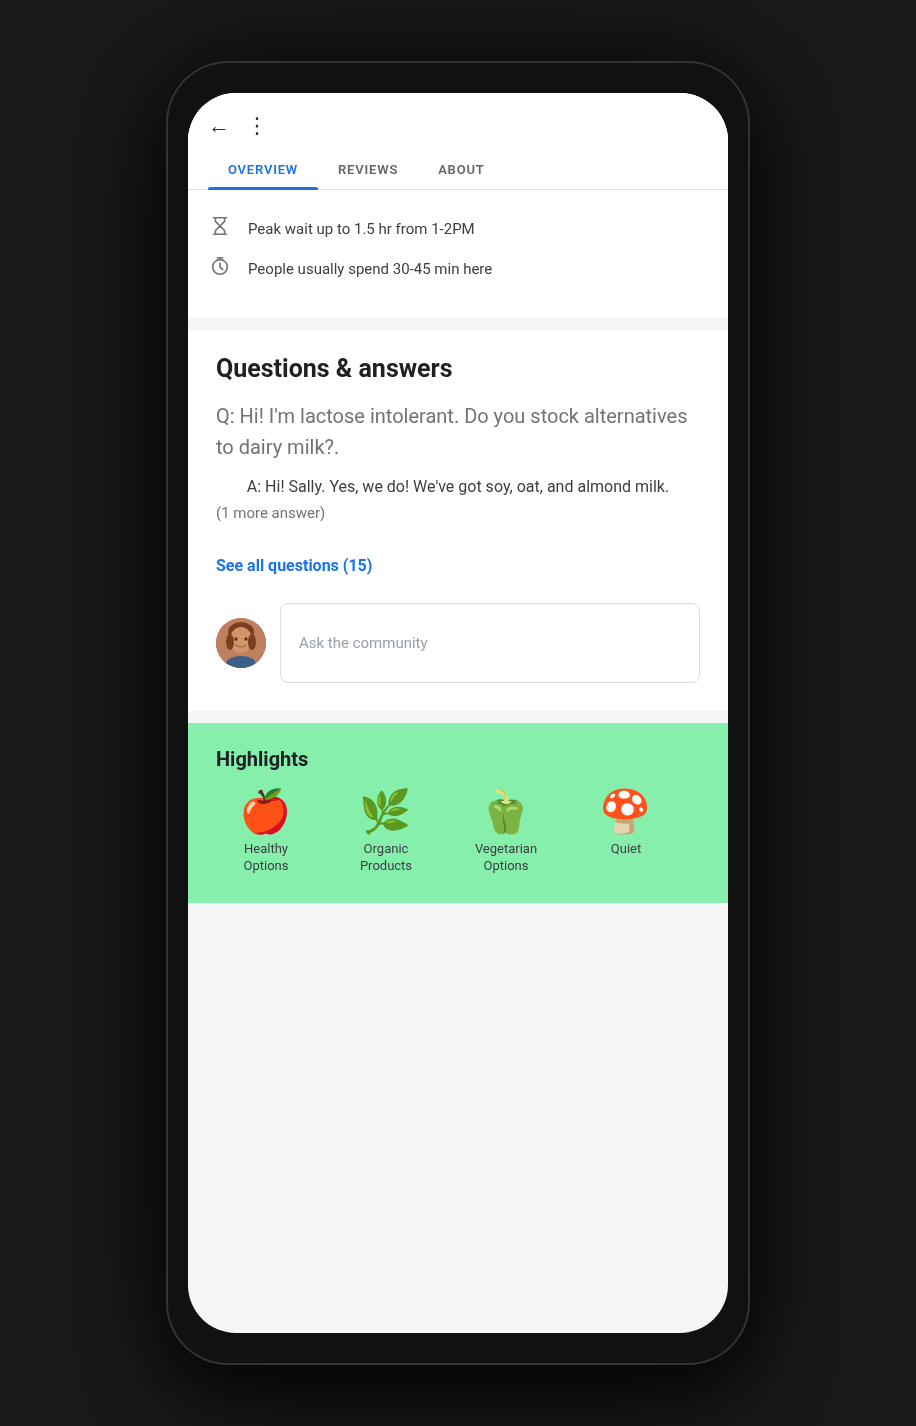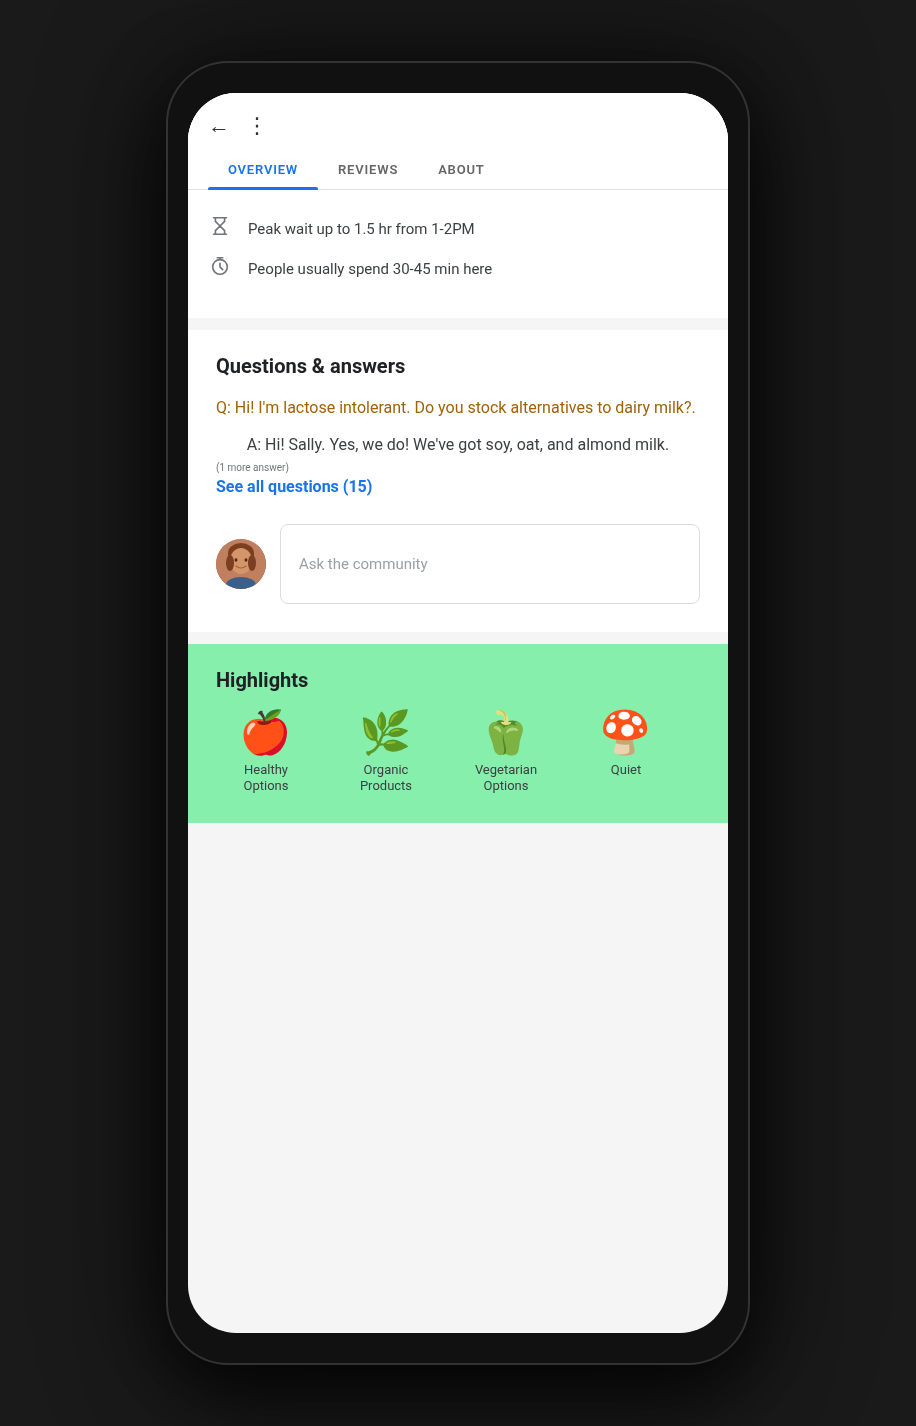--- a/index.html
+++ b/index.html
@@ -136,45 +136,45 @@
     }
 
     
     .qa-card {
       background: #fff;
       margin: 0 0 12px 0;
       padding: 24px 28px 28px 28px;
     }
 
     .qa-title {
-      font-size: 20px;
+      font-size: 25px;
       font-weight: 700;
       color: #202124;
       margin-bottom: 18px;
     }
 
     .qa-question {
-      font-size: 16px;
-      color: #a16207;
+      font-size: 20px;
+      color: #737373;
       line-height: 1.55;
       margin-bottom: 12px;
     }
 
     .qa-answer {
       font-size: 16px;
       color: #3c4043;
       line-height: 1.55;
       margin-bottom: 4px;
       text-align: center;
     }
 
     .qa-more {
-      font-size: 10px;
+      font-size: 15px;
       color: #70757a;
-      margin-bottom: 4px;
+      margin-bottom: 34px;
     }
 
     .see-all-link {
       font-size: 16px;
       font-weight: 700;
       color: #1a73e8;
       cursor: pointer;
       margin-bottom: 20px;
       display: inline-block;
     }

